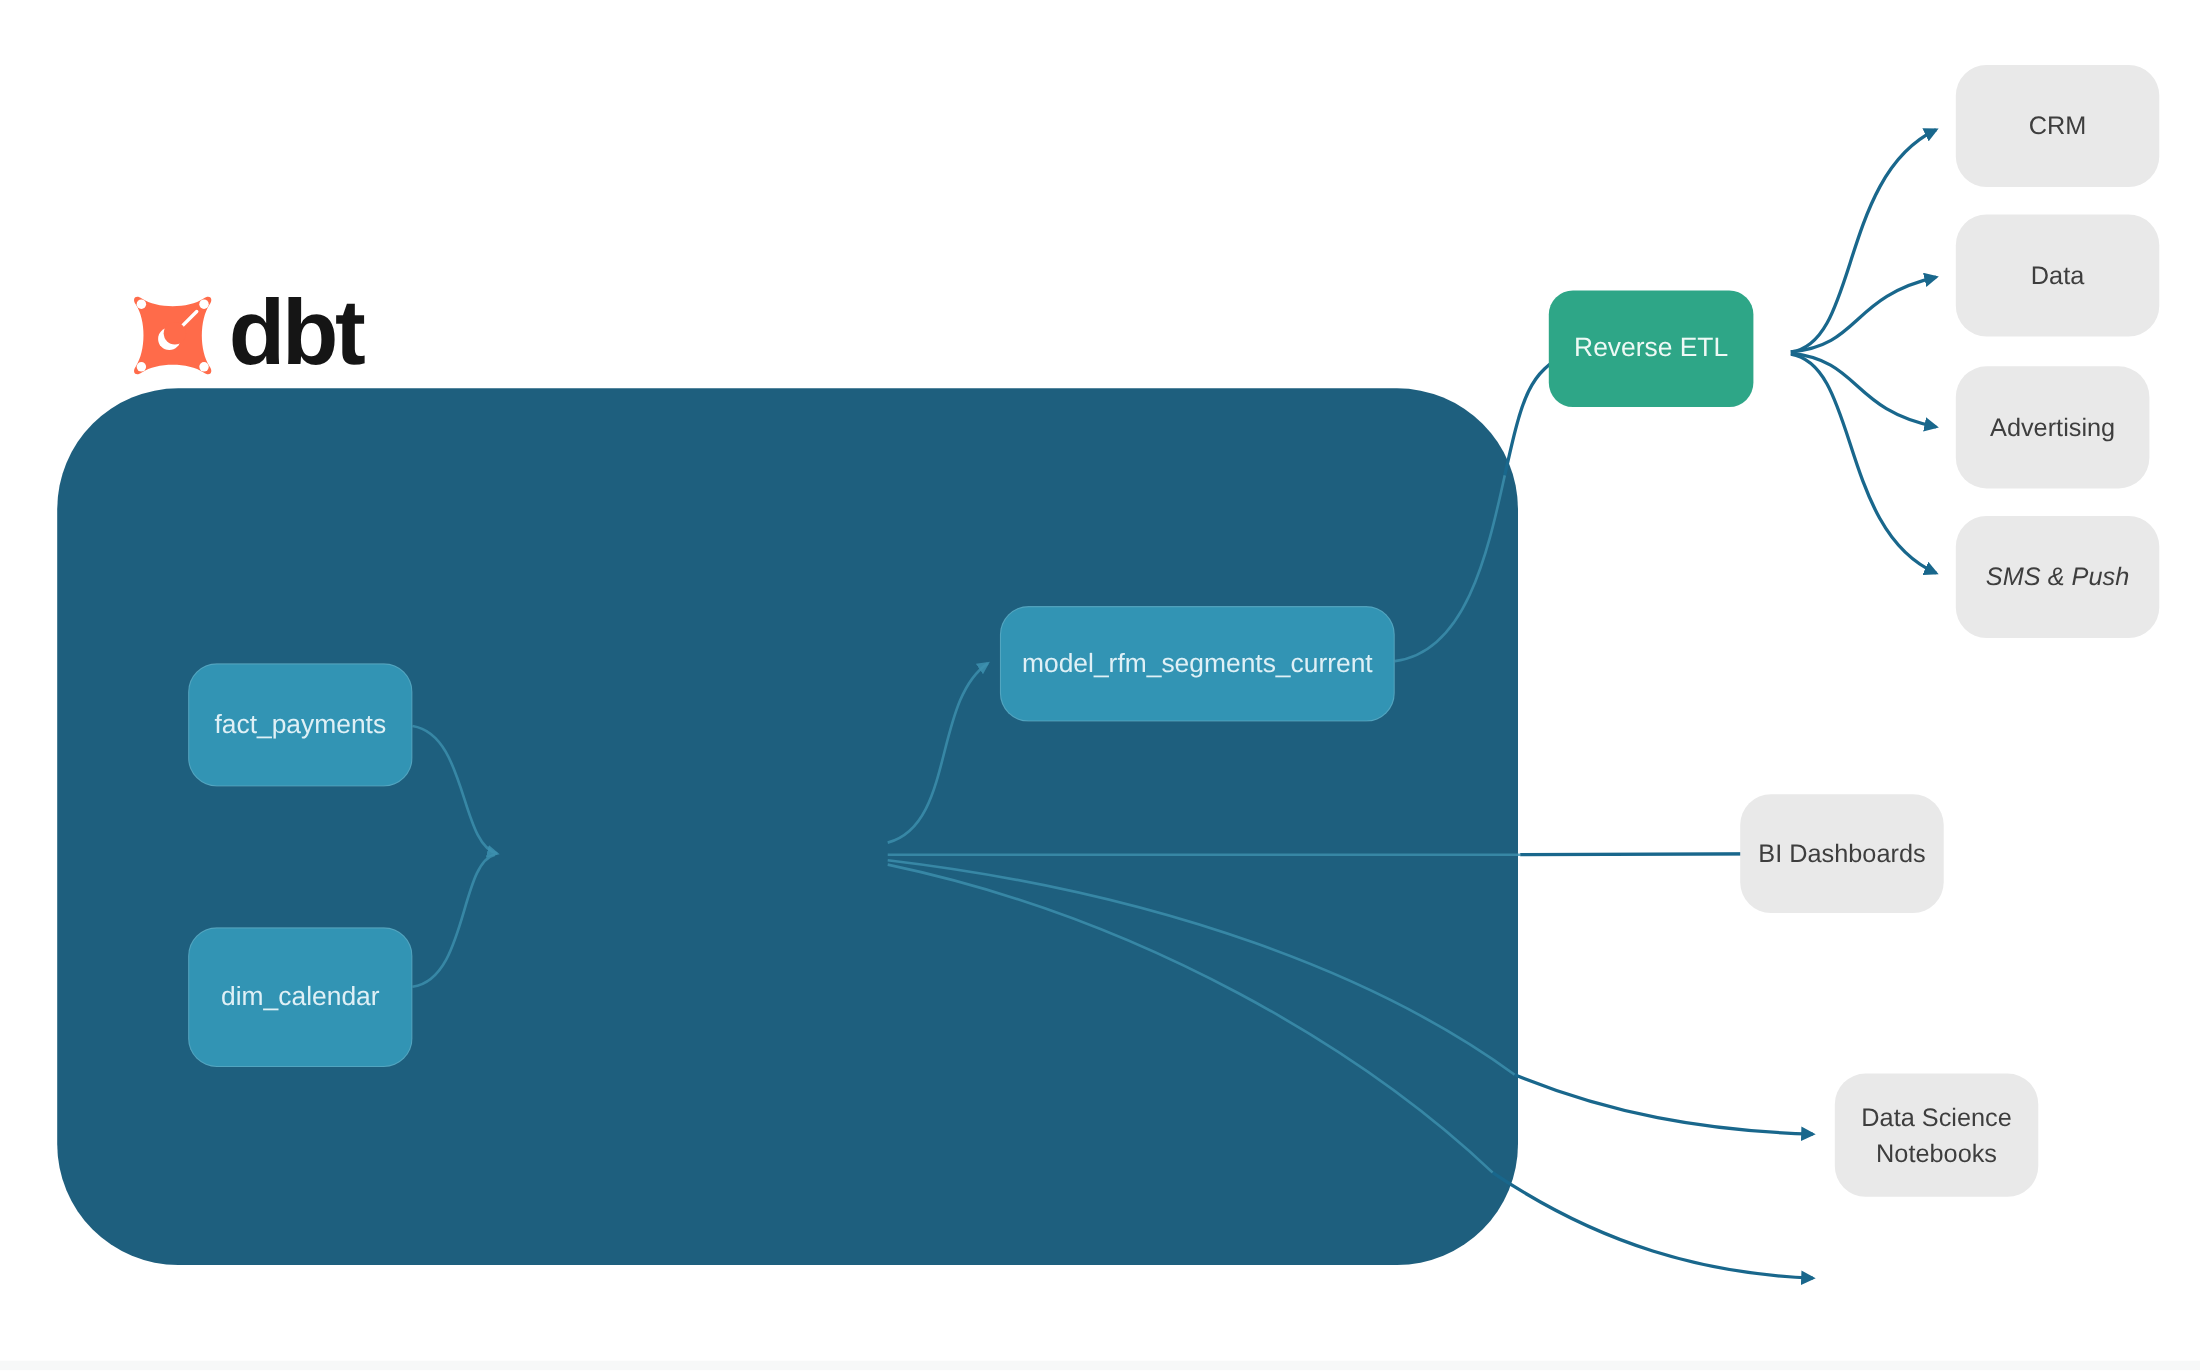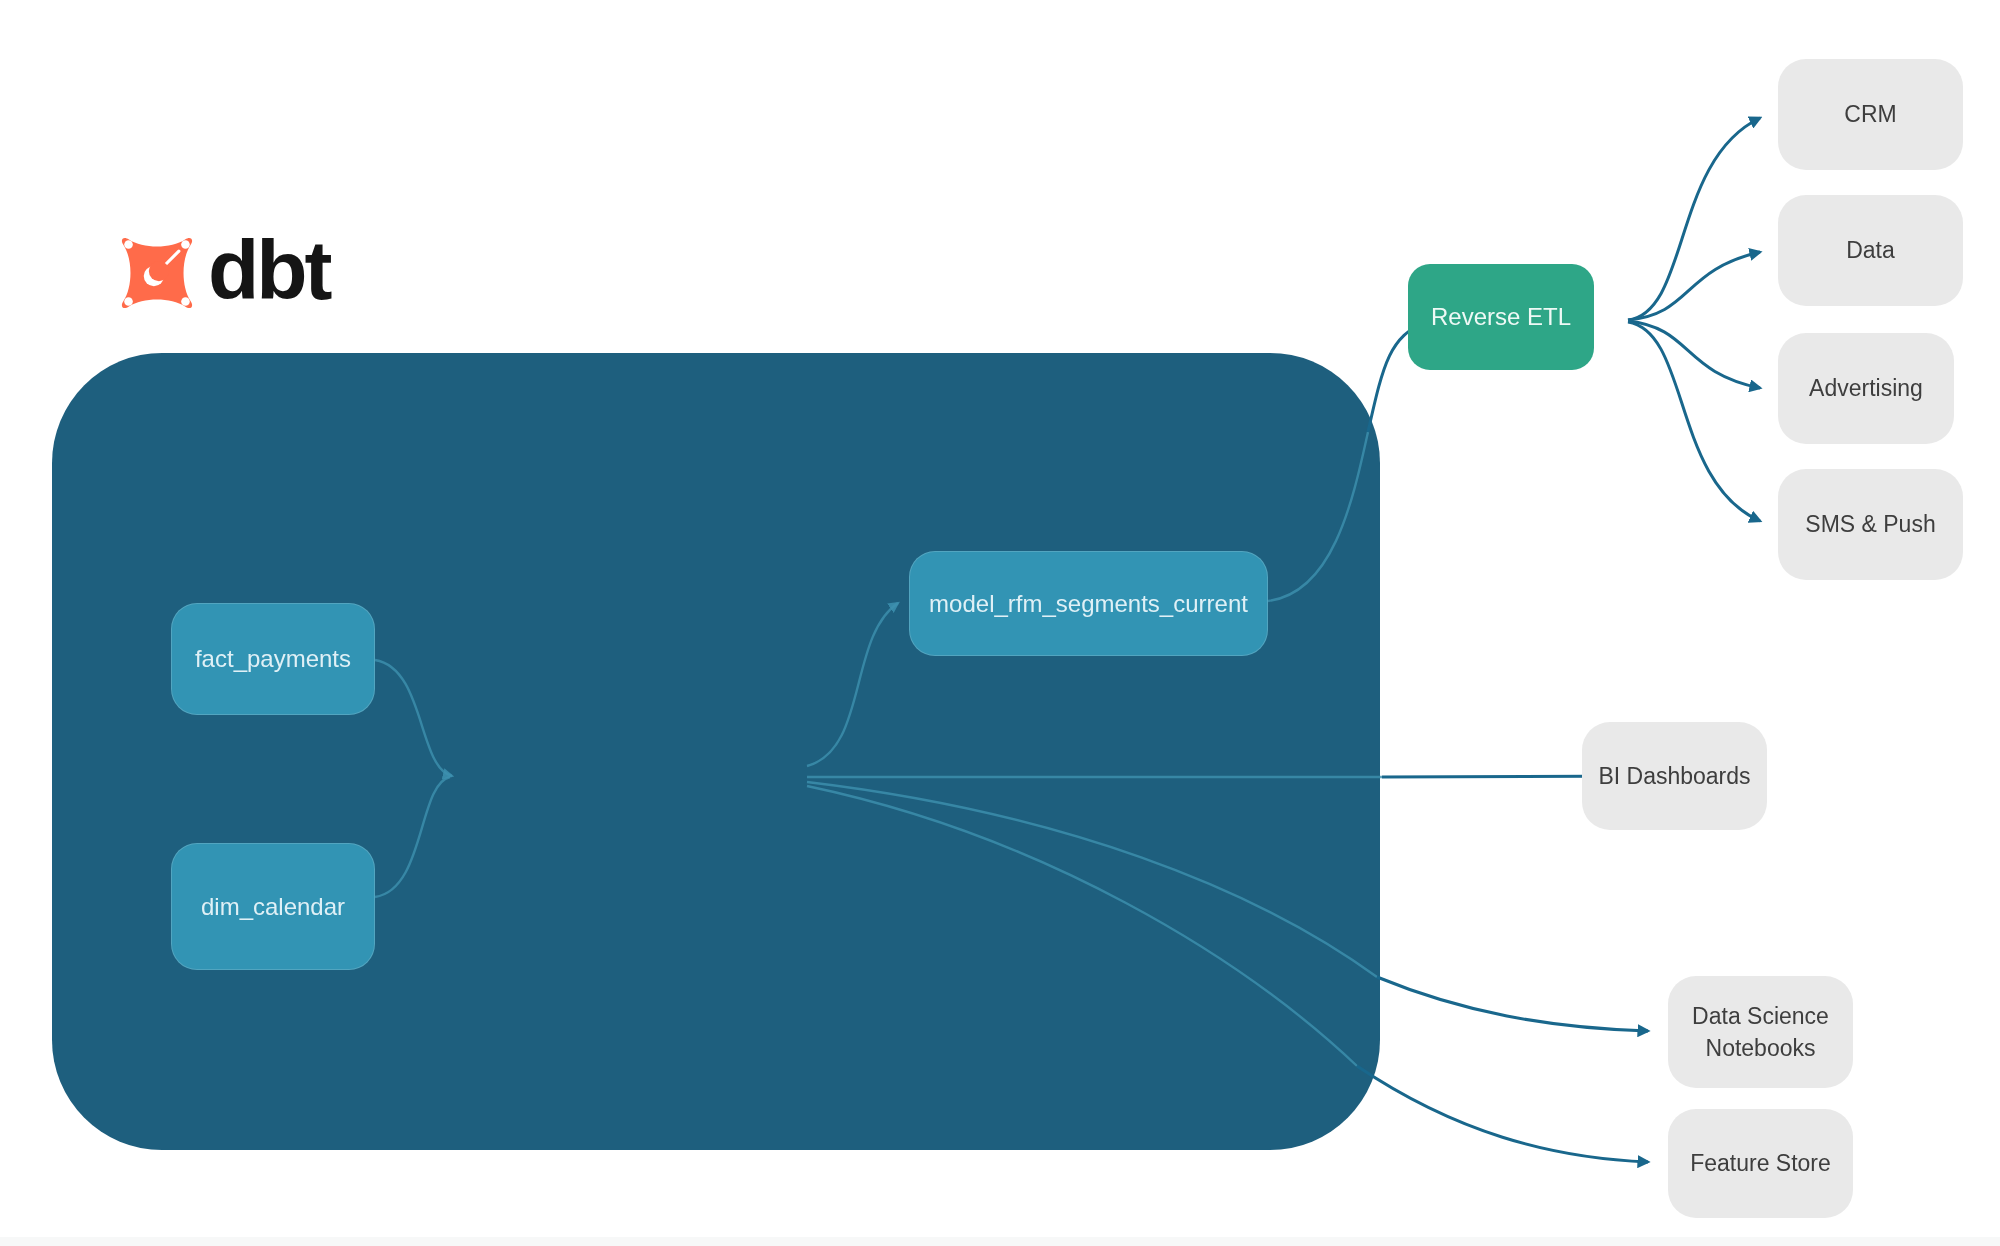--- a/index.html
+++ b/index.html
@@ -6,21 +6,21 @@
   .canvas{
     position:relative;
     width:2000px;height:1246px;
     background:#ffffff;
     overflow:hidden;
     font-family:"Liberation Sans","DejaVu Sans",sans-serif;
   }
   .diagram-svg{position:absolute;left:0;top:0;}
 
   
-  .logo{position:absolute;left:118px;top:228px;display:flex;align-items:center;gap:12px;}
+  .logo{position:absolute;left:118px;top:260px;display:flex;align-items:center;gap:12px;}
   .logo-text{
     font-size:84px;font-weight:800;letter-spacing:-3px;color:#151515;line-height:1;
     padding-bottom:6px;
   }
 
   
   .node{
     position:absolute;display:flex;align-items:center;justify-content:center;
     text-align:center;box-sizing:border-box;
   }
@@ -40,21 +40,21 @@
 
   
   .n-fact   {left:171px; top:603px; width:204px; height:112px;}
   .n-dim    {left:171px; top:843px; width:204px; height:127px;}
   .n-hist   {left:468px; top:723px; width:339px; height:104px;}
   .n-current{left:909px; top:551px; width:359px; height:105px;}
   .n-retl   {left:1408px;top:264px; width:186px; height:106px;}
   .n-crm    {left:1778px;top:59px;  width:185px; height:111px;}
   .n-email  {left:1778px;top:195px; width:185px; height:111px;}
   .n-adv    {left:1778px;top:333px; width:176px; height:111px;}
-  .n-sms    {left:1778px;top:469px; width:185px; height:111px;}
+  .n-sms    {left:1778px;top:469px; width:185px; height:111px;font-style:italic;}
   .n-bi     {left:1582px;top:722px; width:185px; height:108px;}
   .n-ds     {left:1668px;top:976px; width:185px; height:112px;}
   .n-fs     {left:1668px;top:1109px;width:185px; height:109px;}
 </style>
 </head>
 <body>
 
 <div class="canvas">
 
   <svg class="diagram-svg" width="2000" height="1246" viewBox="0 0 2000 1246">
@@ -132,17 +132,14 @@
   </div>
   <div class="node node-gray n-sms">
     <span>SMS &amp; Push</span>
   </div>
   <div class="node node-gray n-bi">
     <span>BI Dashboards</span>
   </div>
   <div class="node node-gray n-ds">
     <span style="max-width:150px;">Data Science Notebooks</span>
   </div>
-  <div class="node node-gray n-fs">
-    <span>Feature Store</span>
-  </div>
 
 </div>
 
 </body></html>

